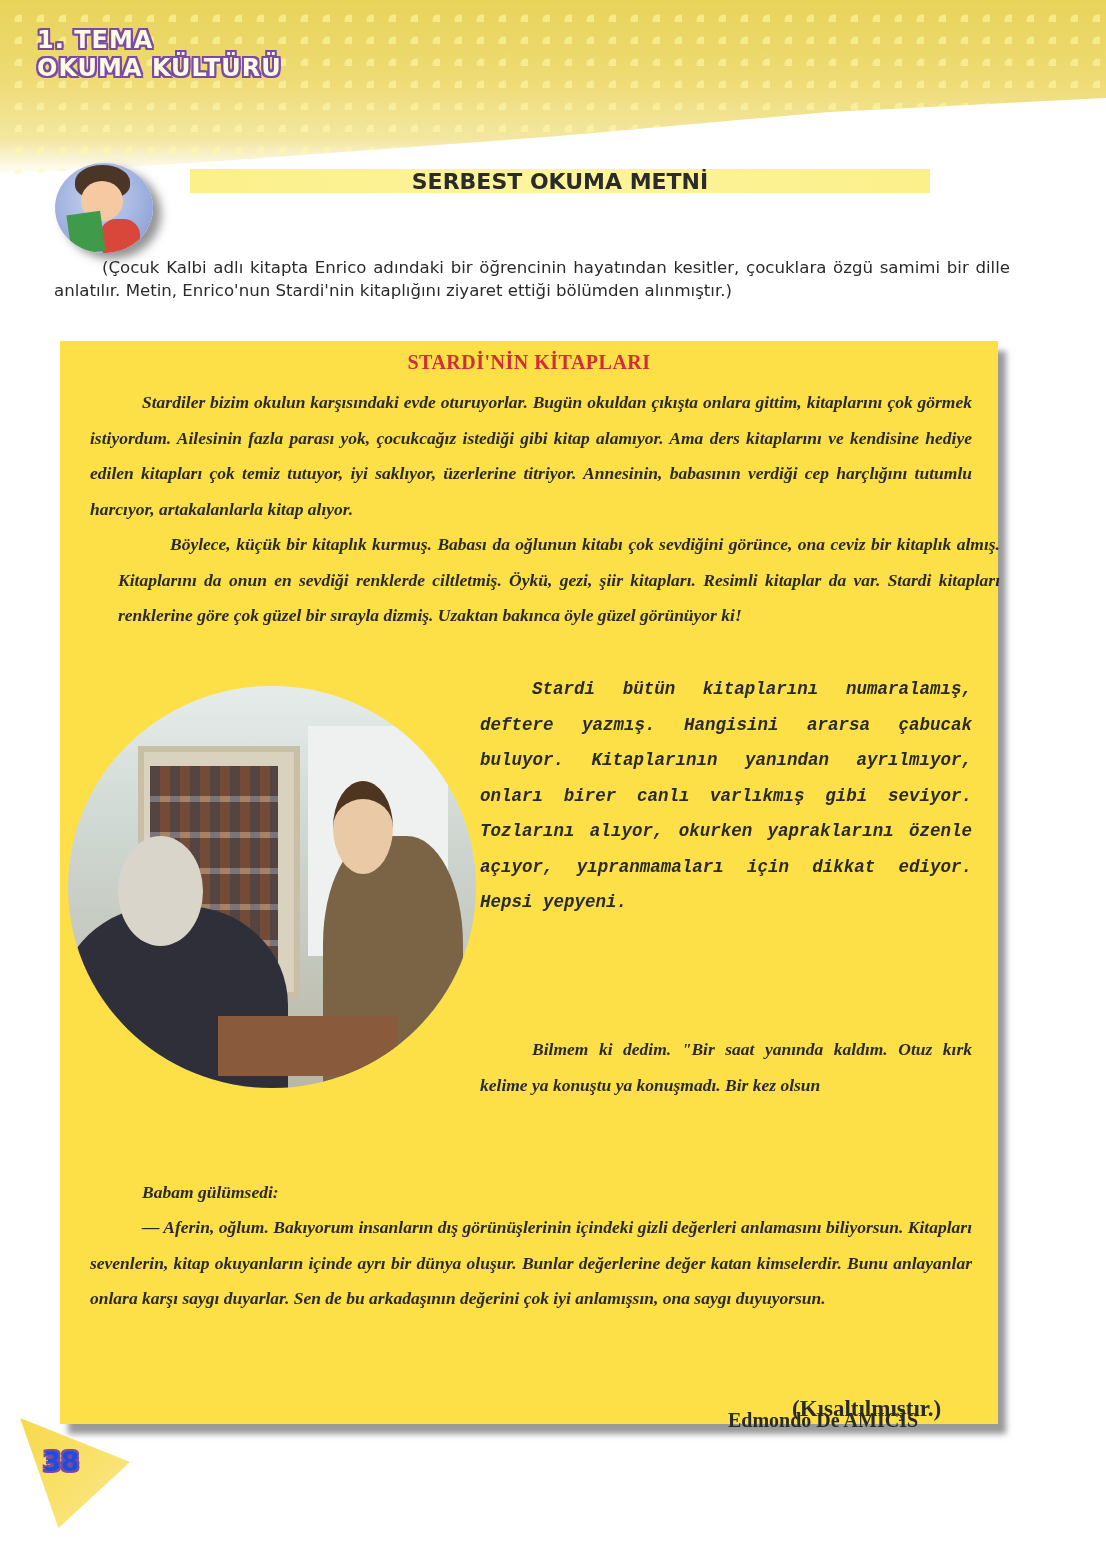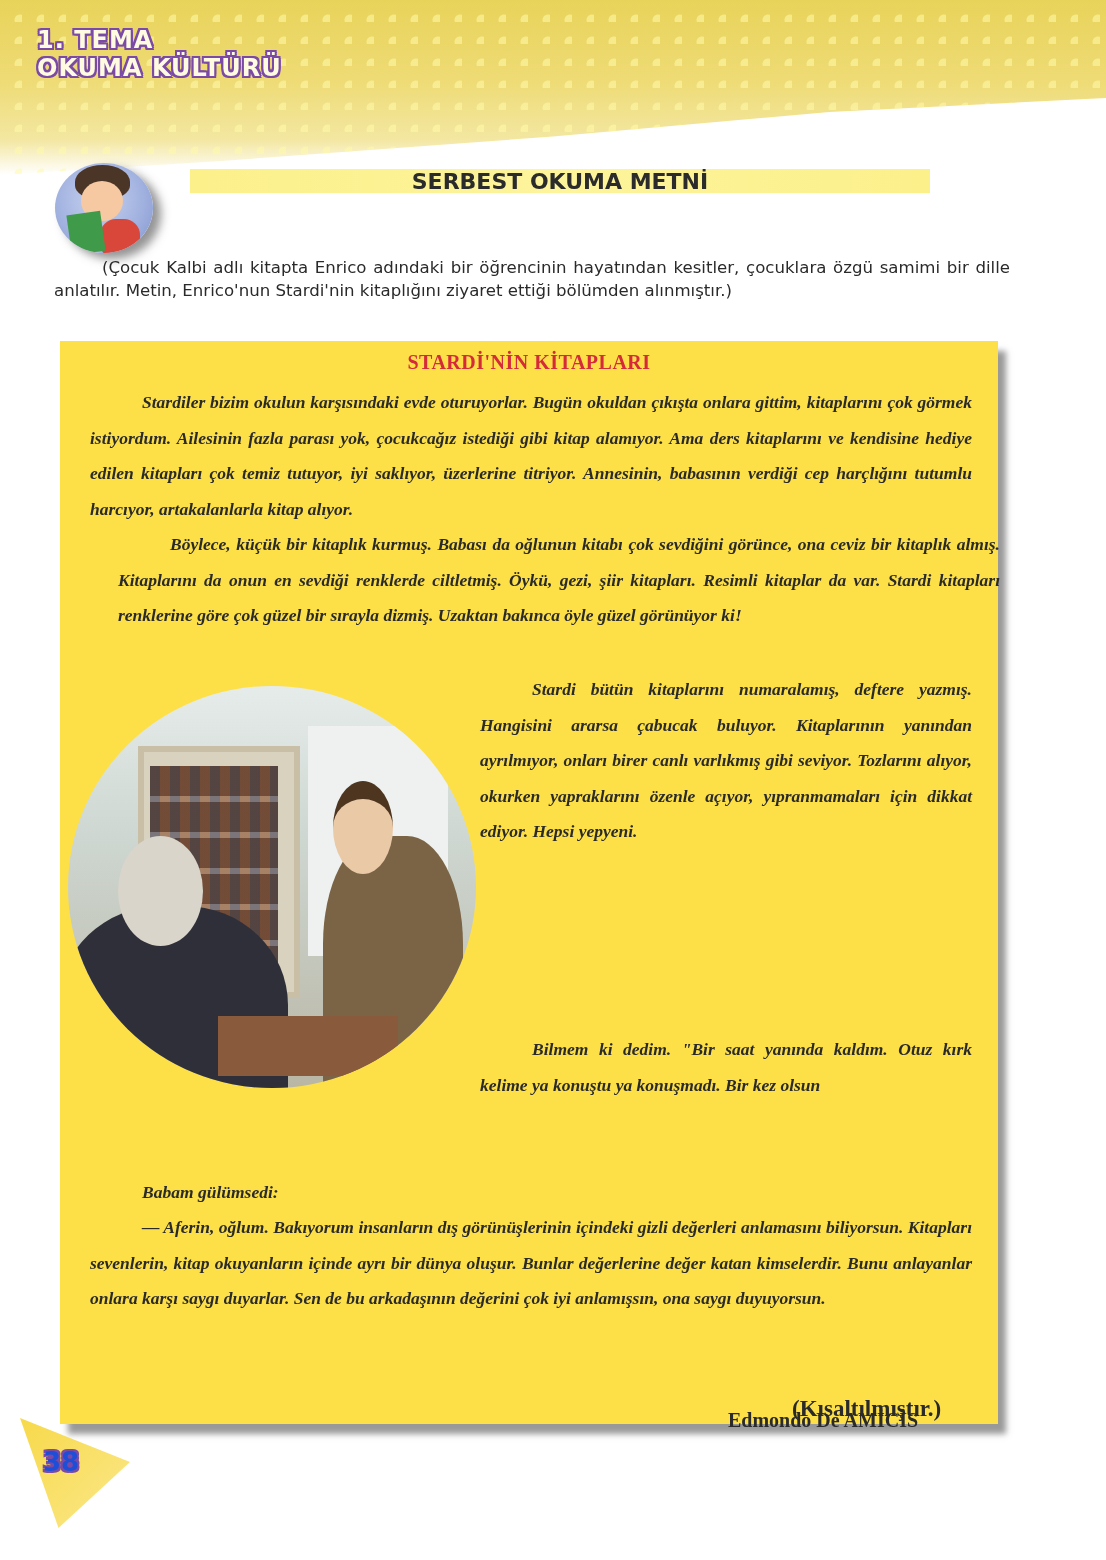--- a/index.html
+++ b/index.html
@@ -122,21 +122,21 @@
     <div class="ill-window"></div>
     <div class="ill-shelf"></div>
     <div class="ill-books"></div>
     <div class="ill-man"></div>
     <div class="ill-beard"></div>
     <div class="ill-boy"></div>
     <div class="ill-boyhead"></div>
     <div class="ill-desk"></div>
   </div>
 
-  <div class="para indent" style="left:420px; top:331px; width:492px;">Stardi bütün kitaplarını numaralamış, deftere yazmış. Hangisini ararsa çabucak buluyor. Kitaplarının yanından ayrılmıyor, onları birer canlı varlıkmış gibi seviyor. Tozlarını alıyor, okurken yapraklarını özenle açıyor, yıpranmamaları için dikkat ediyor. Hepsi yepyeni.</div>
+  <div class="para indent" style="left:420px; top:331px; width:492px;font-family:Liberation Mono, monospace;">Stardi bütün kitaplarını numaralamış, deftere yazmış. Hangisini ararsa çabucak buluyor. Kitaplarının yanından ayrılmıyor, onları birer canlı varlıkmış gibi seviyor. Tozlarını alıyor, okurken yapraklarını özenle açıyor, yıpranmamaları için dikkat ediyor. Hepsi yepyeni.</div>
   <div class="para indent" style="left:420px; top:691px; width:492px;">Bilmem ki dedim. "Bir saat yanında kaldım. Otuz kırk kelime ya konuştu ya konuşmadı. Bir kez olsun</div>
   <div class="para indent" style="left:30px; top:834px; width:882px;">Babam gülümsedi:</div>
   <div class="para indent" style="left:30px; top:869px; width:882px;">— Aferin, oğlum. Bakıyorum insanların dış görünüşlerinin içindeki gizli değerleri anlamasını biliyorsun. Kitapları sevenlerin, kitap okuyanların içinde ayrı bir dünya oluşur. Bunlar değerlerine değer katan kimselerdir. Bunu anlayanlar onlara karşı saygı duyarlar. Sen de bu arkadaşının değerini çok iyi anlamışsın, ona saygı duyuyorsun.</div>
 
   <div class="author">Edmondo De AMİCİS</div>
   <div class="note">(Kısaltılmıştır.)</div>
 </div>
 
 <div class="page-corner"></div>
 <div class="page-number">38</div>

